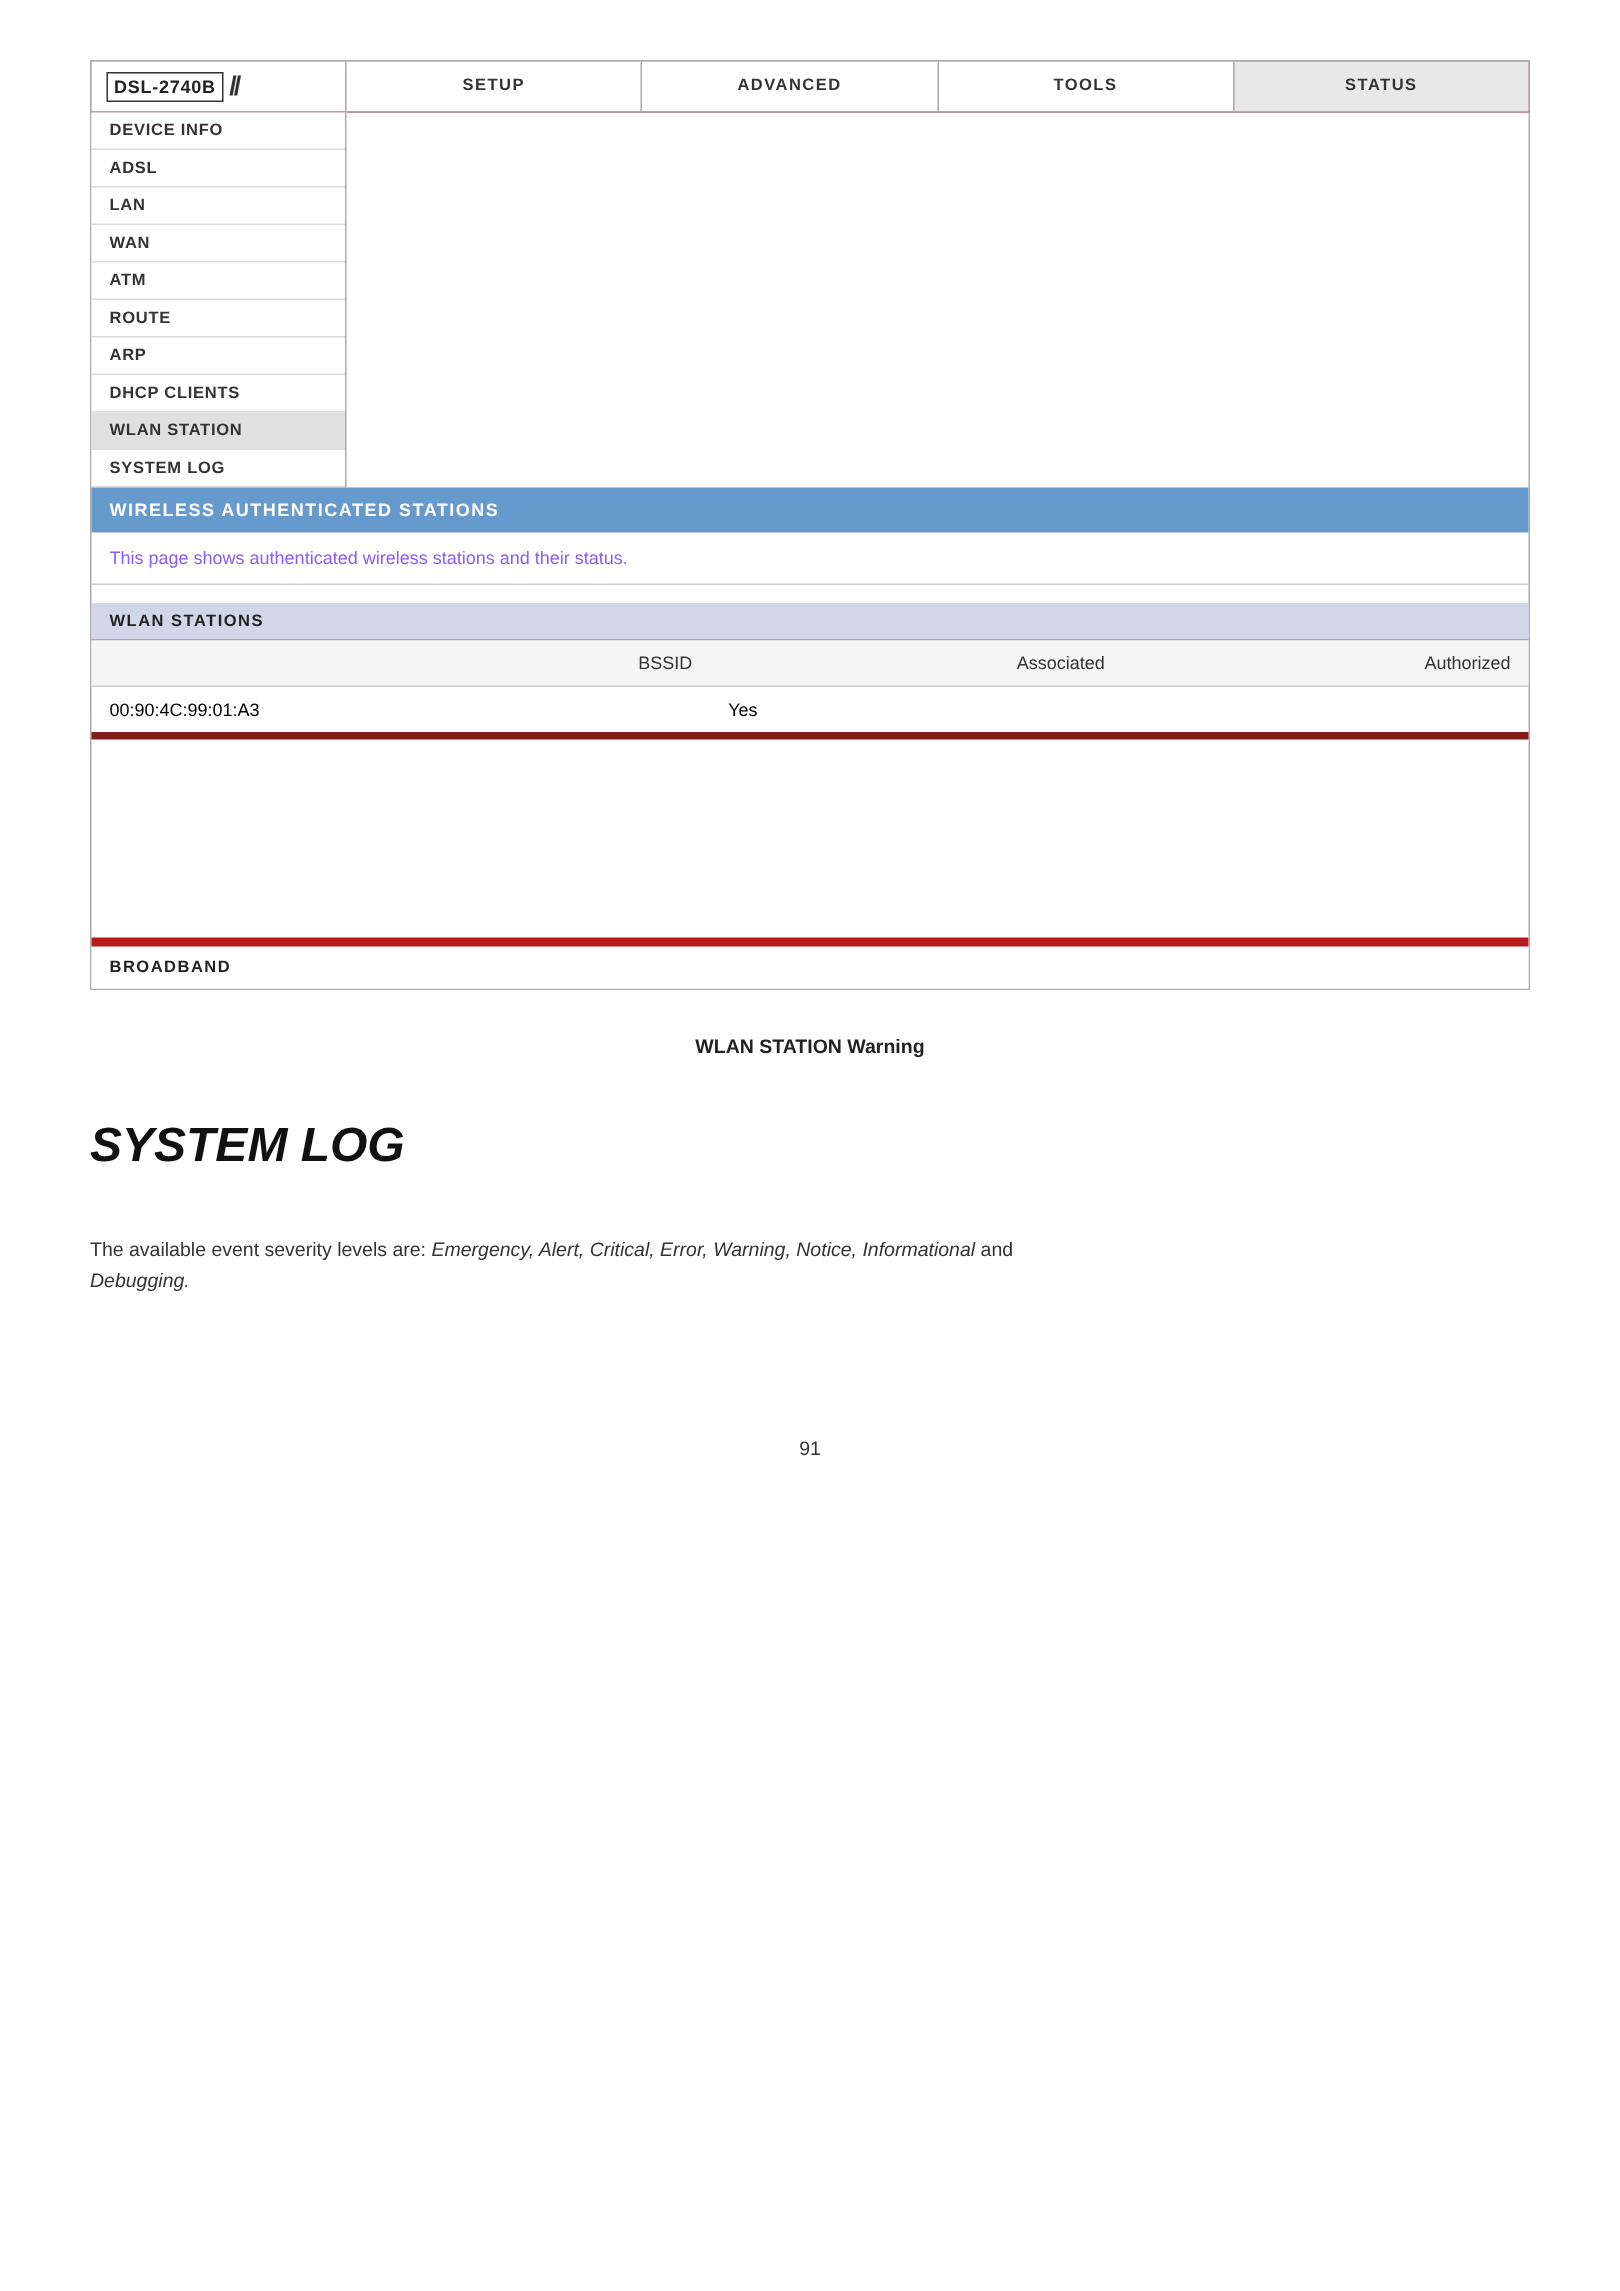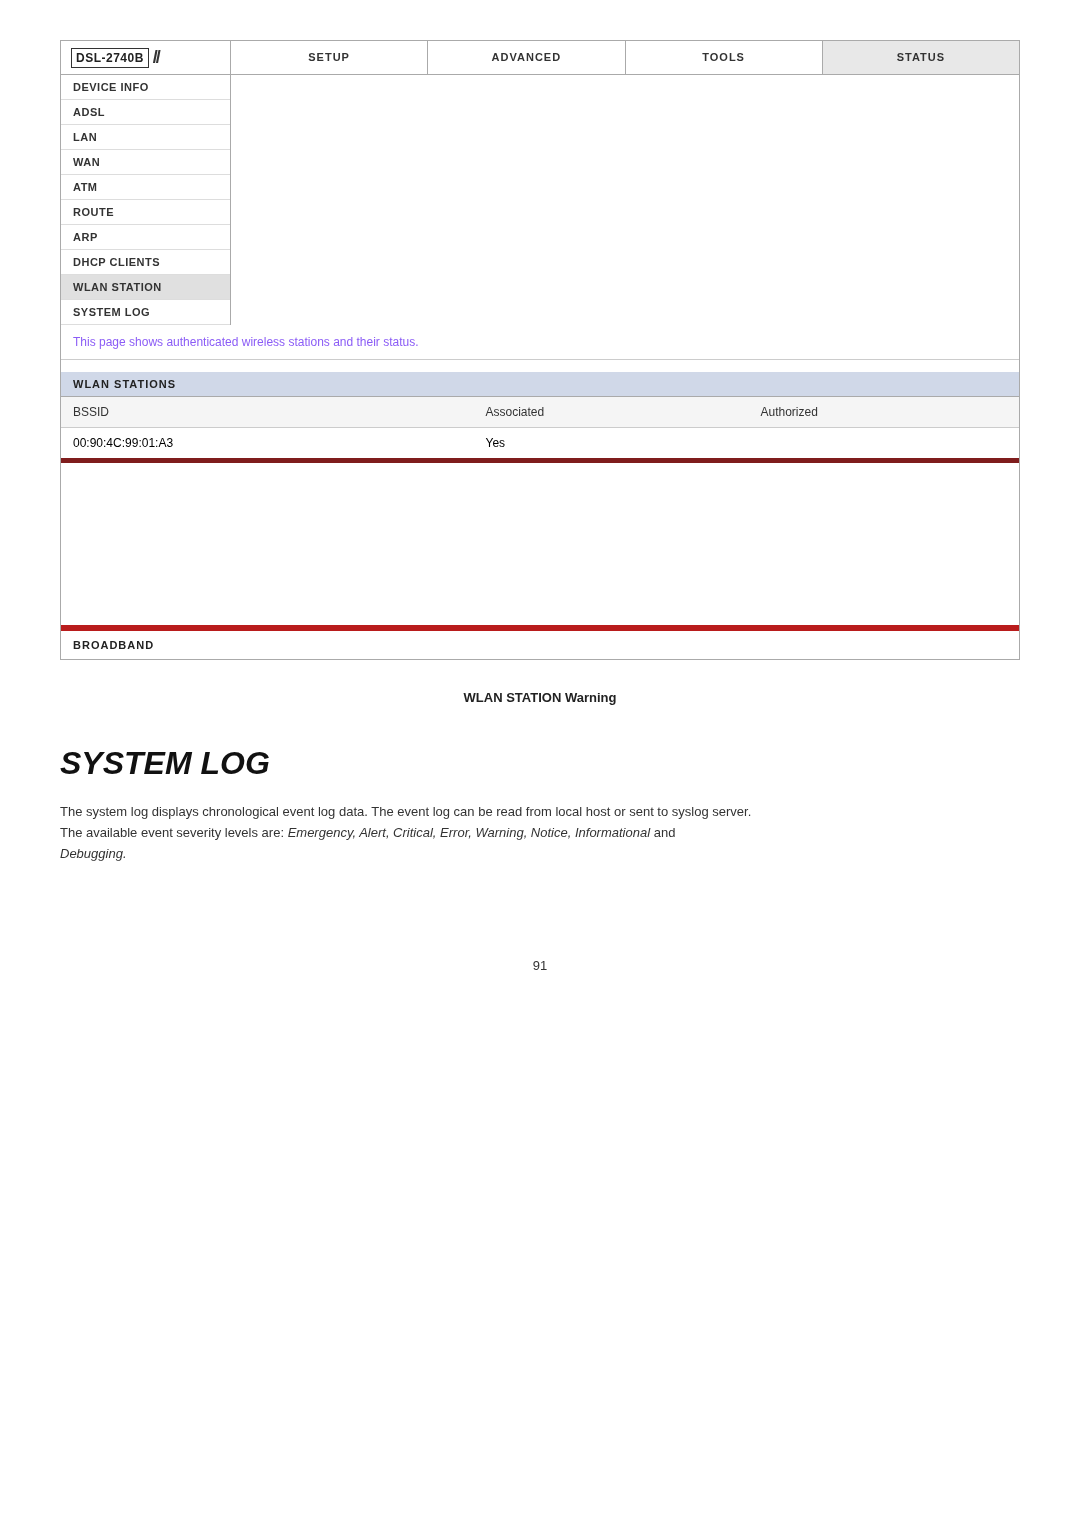--- a/index.html
+++ b/index.html
@@ -151,21 +151,21 @@
       width: 100%;
       border-collapse: collapse;
       margin: 0;
     }
 
     .stations-table th {
       font-size: 12px;
       font-weight: normal;
       color: #333;
       padding: 8px 12px;
-      text-align: left;
+      text-align: right;
       border-bottom: 1px solid #ccc;
       background: #f5f5f5;
     }
 
     .stations-table td {
       font-size: 12px;
       color: #000000;
       padding: 8px 12px;
       text-align: left;
       border-bottom: 5px solid #7f1d1d;
@@ -252,20 +252,21 @@
         <div class="sidebar-item">WAN</div>
         <div class="sidebar-item">ATM</div>
         <div class="sidebar-item">ROUTE</div>
         <div class="sidebar-item">ARP</div>
         <div class="sidebar-item">DHCP CLIENTS</div>
         <div class="sidebar-item active">WLAN STATION</div>
         <div class="sidebar-item">SYSTEM LOG</div>
       </div>
 
       <div class="main-content">
+        <div class="section-header">WIRELESS AUTHENTICATED STATIONS</div>
         <div class="section-desc">This page shows authenticated wireless stations and their status.</div>
         <div style="height: 12px;"></div>
         <div class="sub-section-header">WLAN STATIONS</div>
         <table class="stations-table">
           <thead>
             <tr>
               <th>BSSID</th>
               <th>Associated</th>
               <th>Authorized</th>
             </tr>
@@ -284,21 +285,20 @@
 
     <div class="bottom-bar">BROADBAND</div>
 
   </div>
 
   <div class="figure-caption">WLAN STATION Warning</div>
 
   <div class="system-log-section">
     <div class="system-log-title">SYSTEM LOG</div>
     <p class="system-log-desc">
-      <span>The system log displays chronological event log data. The event log can be read from local host or sent to syslog server.</span>
       <br>
       <span>The available event severity levels are:</span>
       <em> Emergency, Alert, Critical, Error, Warning, Notice, Informational</em>
       <span> and</span>
       <br>
       <em>Debugging.</em>
     </p>
   </div>
 
   <div class="page-number">91</div>

